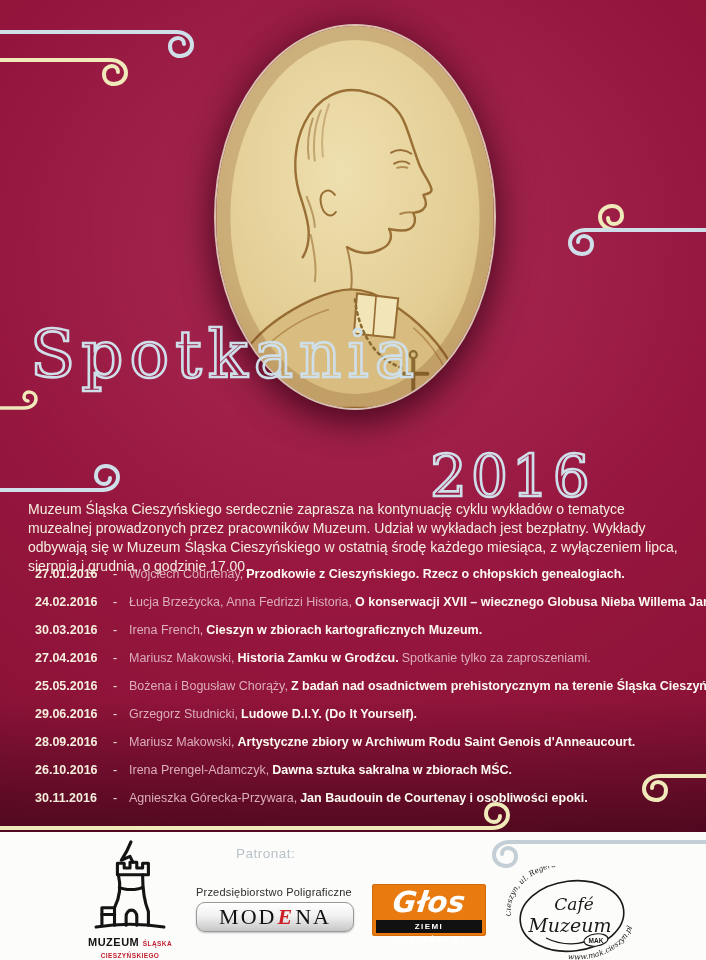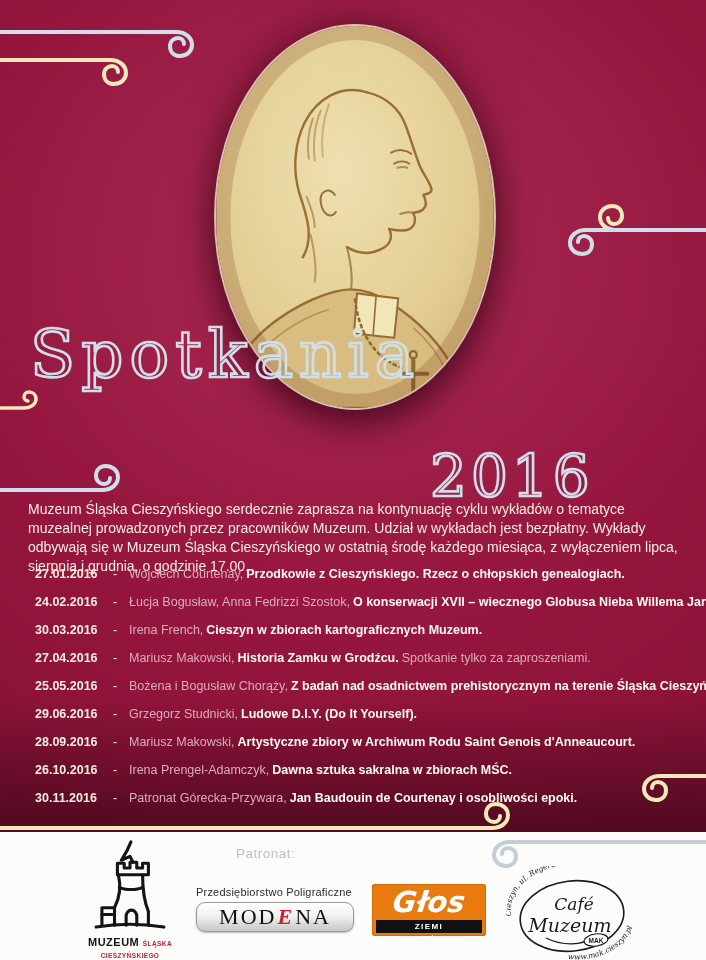--- a/index.html
+++ b/index.html
@@ -163,21 +163,21 @@
 
   <div class="lectures">
     <div class="lrow">
       <span class="ldate">27.01.2016</span>
       <span class="ldash">-</span>
       <span class="ltext"><span class="lspeaker">Wojciech Courtenay,</span><span class="ltitle">Przodkowie z Cieszyńskiego. Rzecz o chłopskich genealogiach.</span><span class="lnote"></span></span>
     </div>
     <div class="lrow">
       <span class="ldate">24.02.2016</span>
       <span class="ldash">-</span>
-      <span class="ltext"><span class="lspeaker">Łucja Bogusław, Anna Fedrizzi Szostok,</span><span class="ltitle">O konserwacji XVII – wiecznego Globusa Nieba Willema Janszoona Blaeu.</span><span class="lnote"></span></span>
+      <span class="ltext"><span class="lspeaker">Łucja Brzeżycka, Anna Fedrizzi Historia,</span><span class="ltitle">O konserwacji XVII – wiecznego Globusa Nieba Willema Janszoona Blaeu.</span><span class="lnote"></span></span>
     </div>
     <div class="lrow">
       <span class="ldate">30.03.2016</span>
       <span class="ldash">-</span>
       <span class="ltext"><span class="lspeaker">Irena French,</span><span class="ltitle">Cieszyn w zbiorach kartograficznych Muzeum.</span><span class="lnote"></span></span>
     </div>
     <div class="lrow">
       <span class="ldate">27.04.2016</span>
       <span class="ldash">-</span>
       <span class="ltext"><span class="lspeaker">Mariusz Makowski,</span><span class="ltitle">Historia Zamku w Grodźcu.</span><span class="lnote">Spotkanie tylko za zaproszeniami.</span></span>
@@ -198,21 +198,21 @@
       <span class="ltext"><span class="lspeaker">Mariusz Makowski,</span><span class="ltitle">Artystyczne zbiory w Archiwum Rodu Saint Genois d'Anneaucourt.</span><span class="lnote"></span></span>
     </div>
     <div class="lrow">
       <span class="ldate">26.10.2016</span>
       <span class="ldash">-</span>
       <span class="ltext"><span class="lspeaker">Irena Prengel-Adamczyk,</span><span class="ltitle">Dawna sztuka sakralna w zbiorach MŚC.</span><span class="lnote"></span></span>
     </div>
     <div class="lrow">
       <span class="ldate">30.11.2016</span>
       <span class="ldash">-</span>
-      <span class="ltext"><span class="lspeaker">Patronat Górecka-Przywara,</span><span class="ltitle">Jan Baudouin de Courtenay i osobliwości epoki.</span><span class="lnote"></span></span>
+      <span class="ltext"><span class="lspeaker">Agnieszka Górecka-Przywara,</span><span class="ltitle">Jan Baudouin de Courtenay i osobliwości epoki.</span><span class="lnote"></span></span>
     </div>
   </div>
 
   <div class="footer">
     <div class="patronat">Patronat:</div>
 
     <div class="muz">
       <svg width="92" height="92" viewBox="0 0 90 95">
         <g fill="none" stroke="#141414" stroke-width="3.2" stroke-linecap="round" stroke-linejoin="round">
           <path d="M46 4 C43 12 40 17 36 23 L45 19 L48 25"></path>

